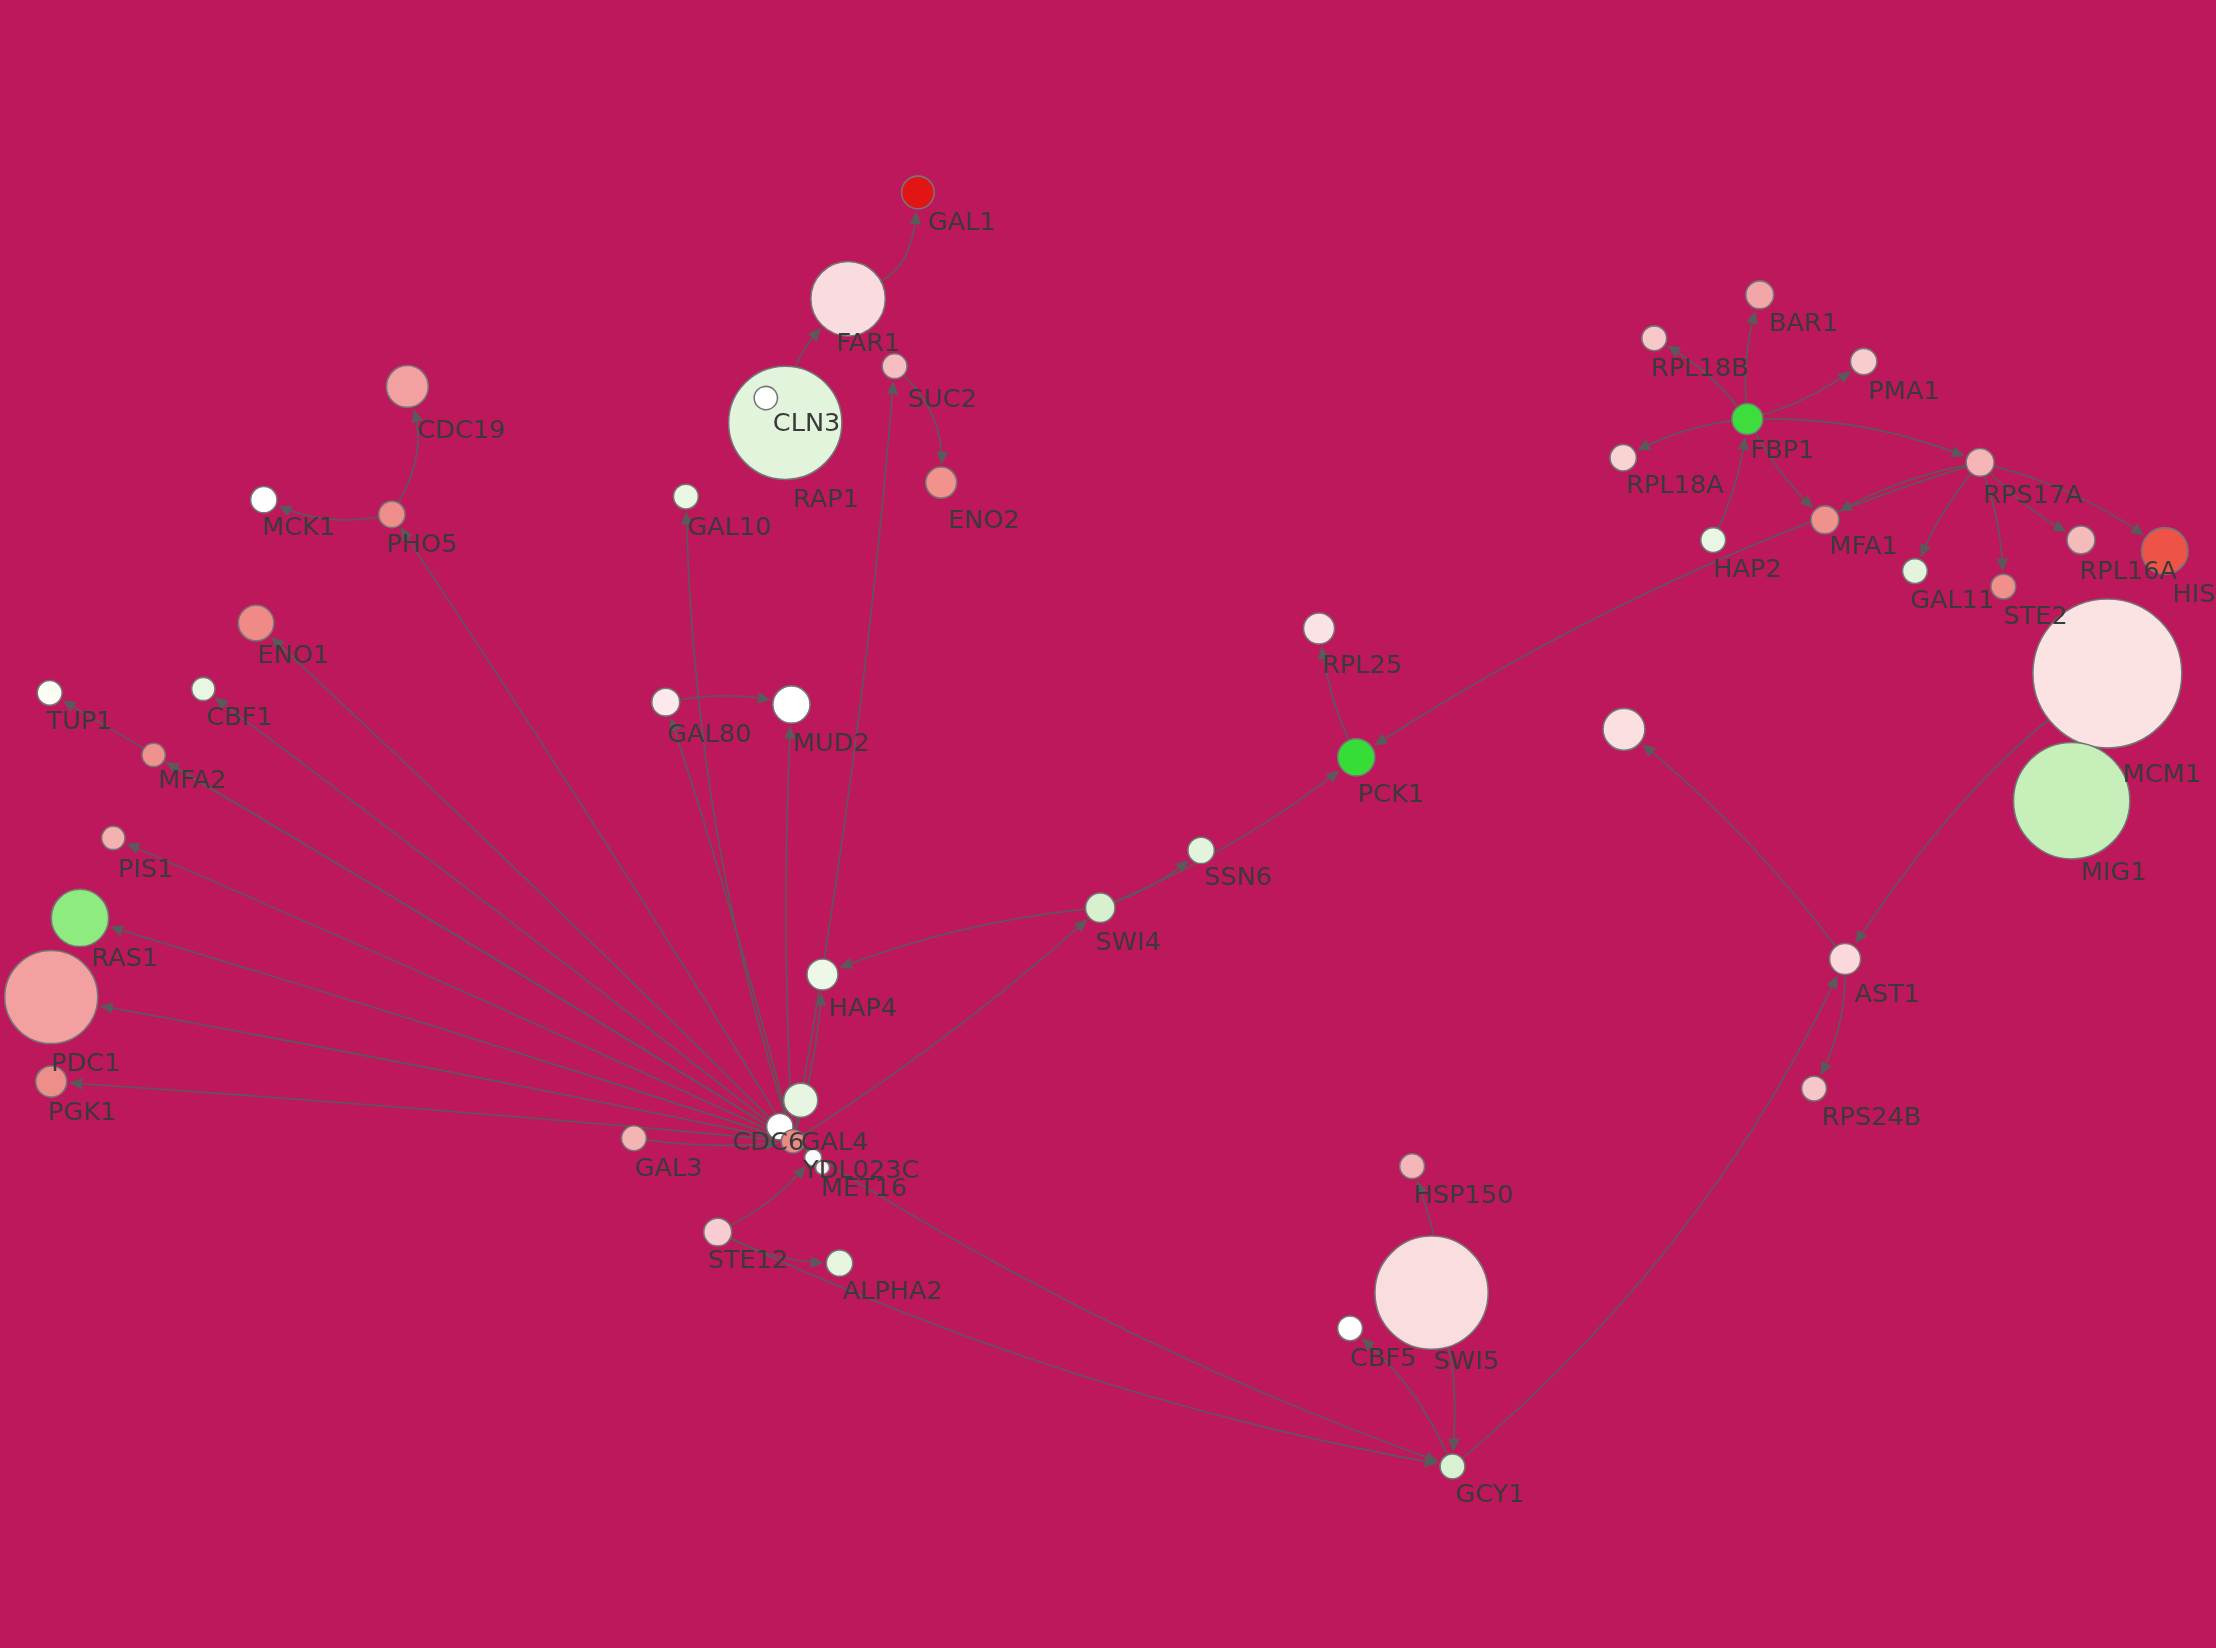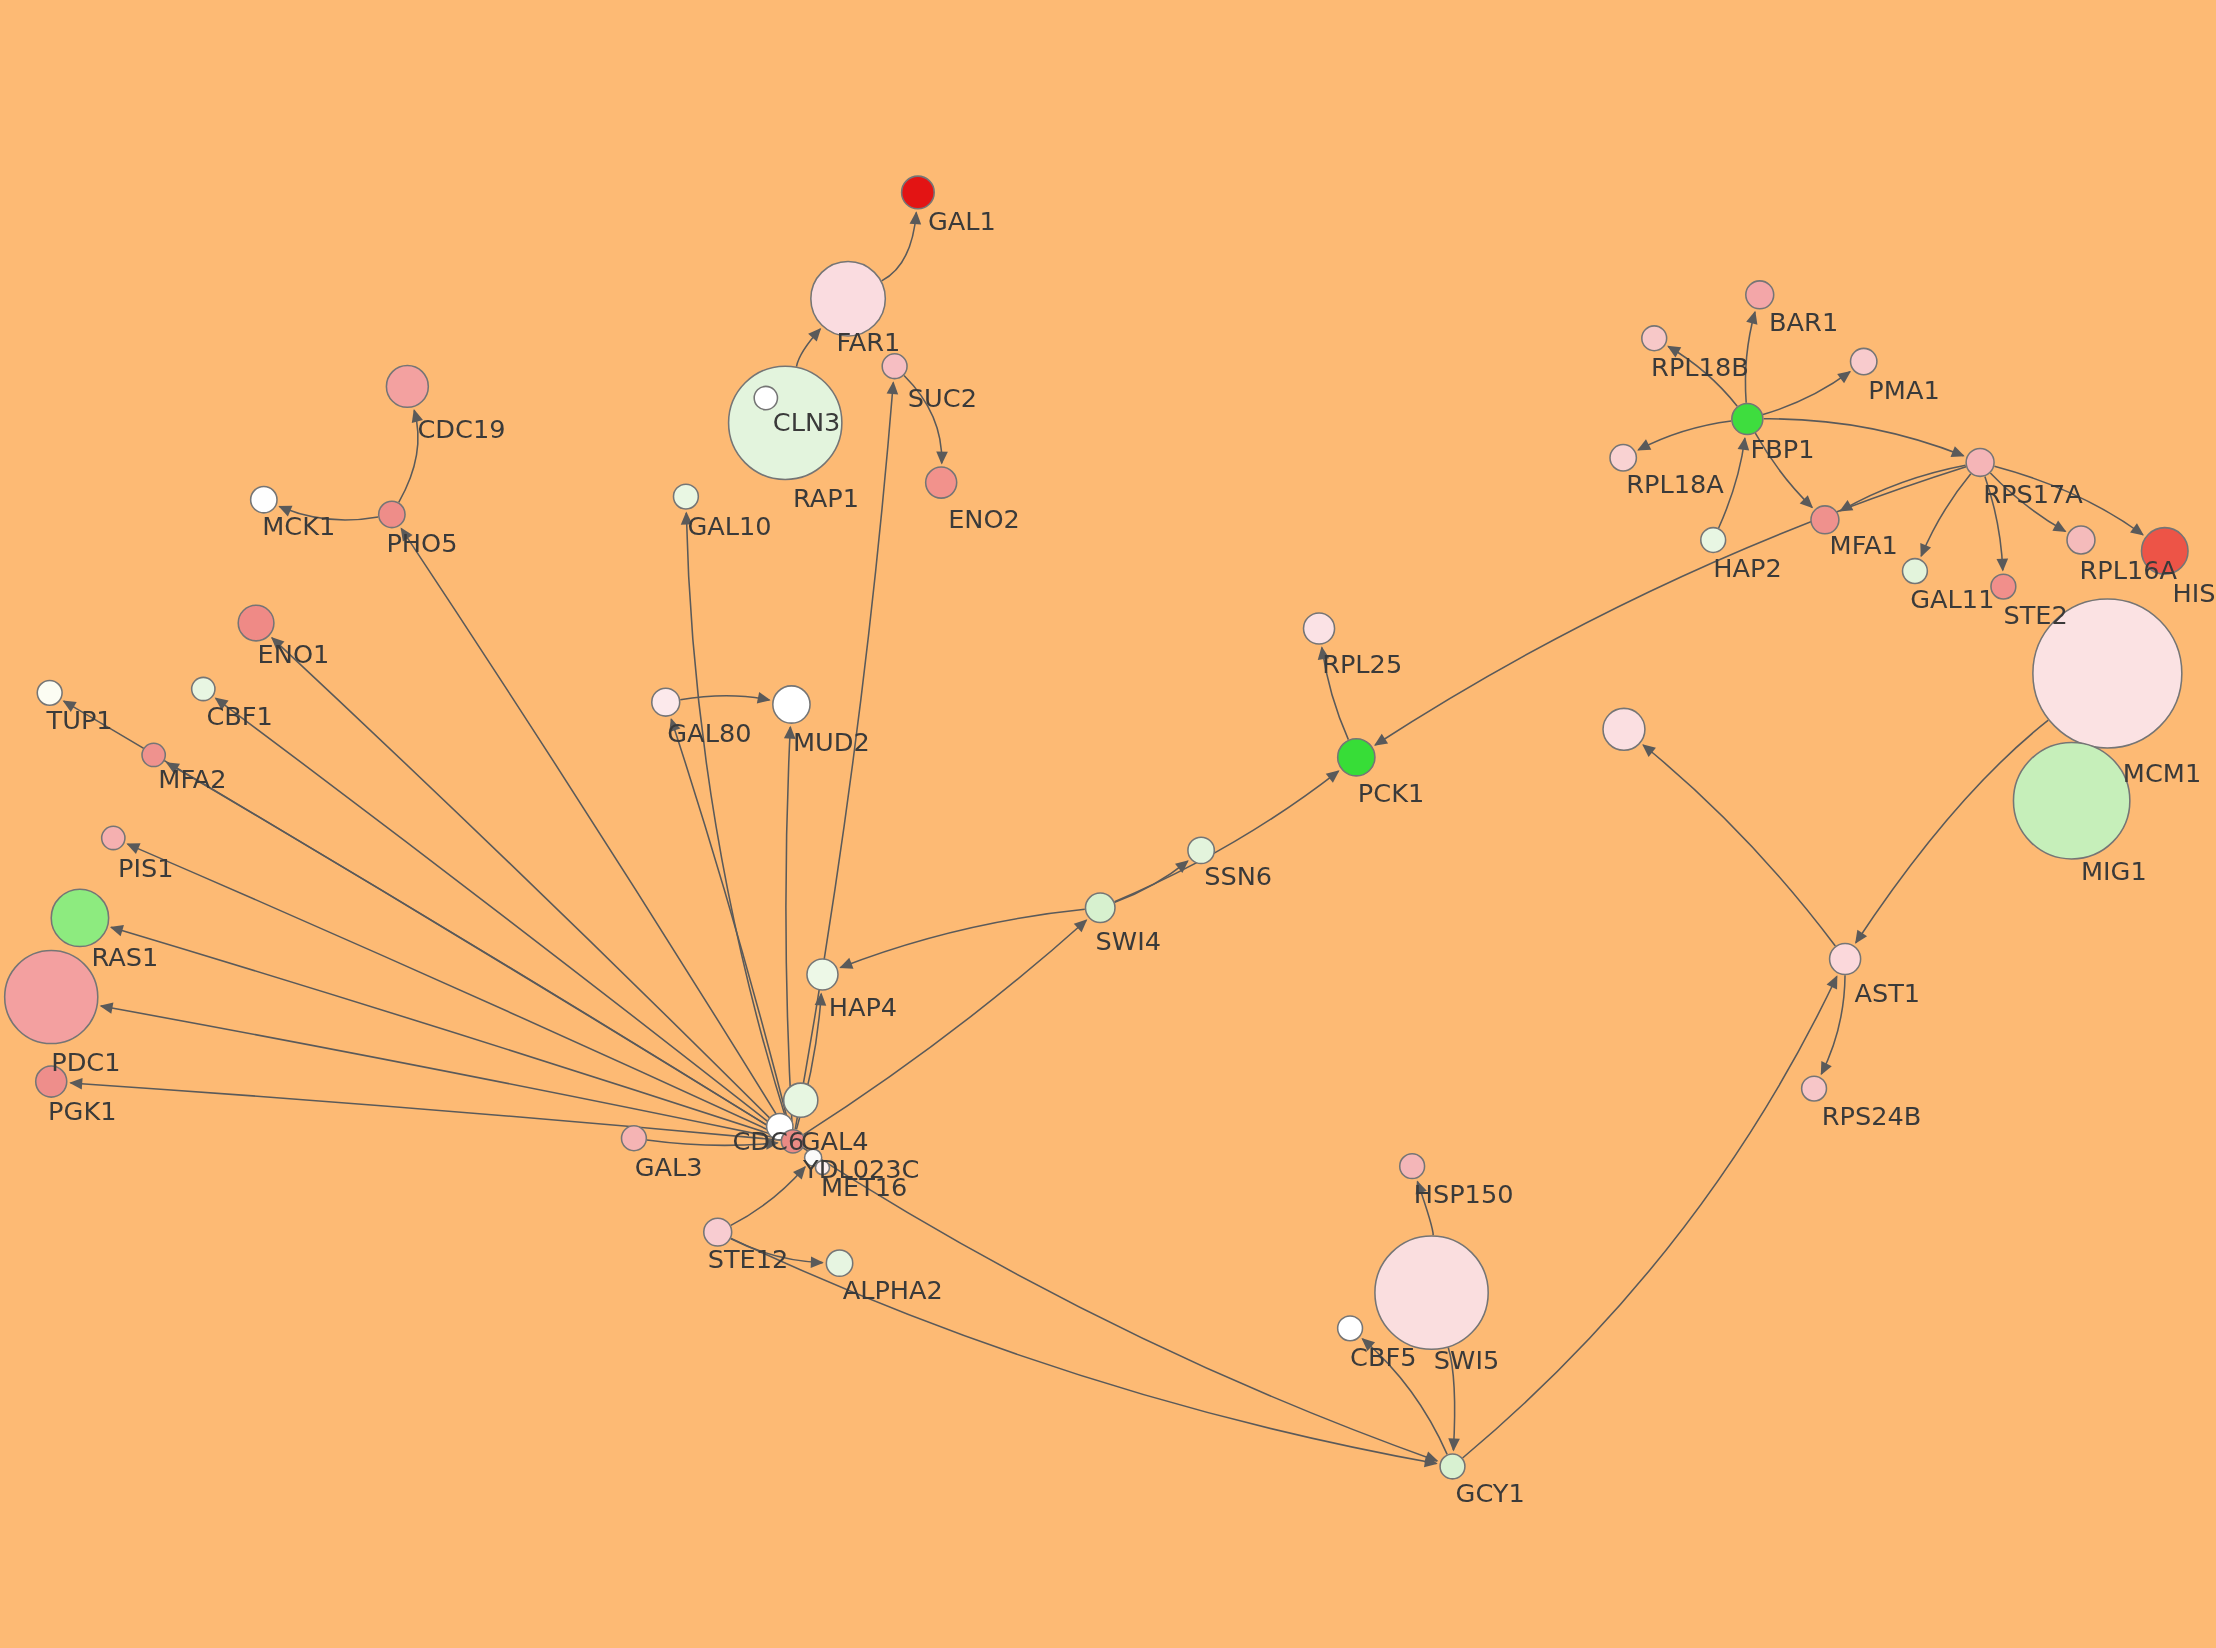--- a/index.html
+++ b/index.html
@@ -1,16 +1,16 @@
 <!DOCTYPE html>
 <html style="font-size:12.4px"><head>
 <meta charset="utf-8">
 <style>
   html,body{margin:0;padding:0;background:#ffffff;}
-  .canvas{position:relative;width:2216px;height:1648px;background:#fdba74;overflow:hidden;}
+  .canvas{position:relative;width:2216px;height:1648px;background:#be185d;overflow:hidden;}
   .edge{fill:none;stroke:#5a5a5a;stroke-width:2px;}
   .node{stroke:#757575;stroke-width:2px;}
   .node-label{font-family:"DejaVu Sans","Liberation Sans",sans-serif;font-size:33px;fill:#3a3a3a;}
 </style>
 </head>
 <body>
 
 <div class="canvas">
   <svg id="graph" width="2216" height="1648" viewBox="0 0 2856 2124" xmlns="http://www.w3.org/2000/svg">
     <defs>

